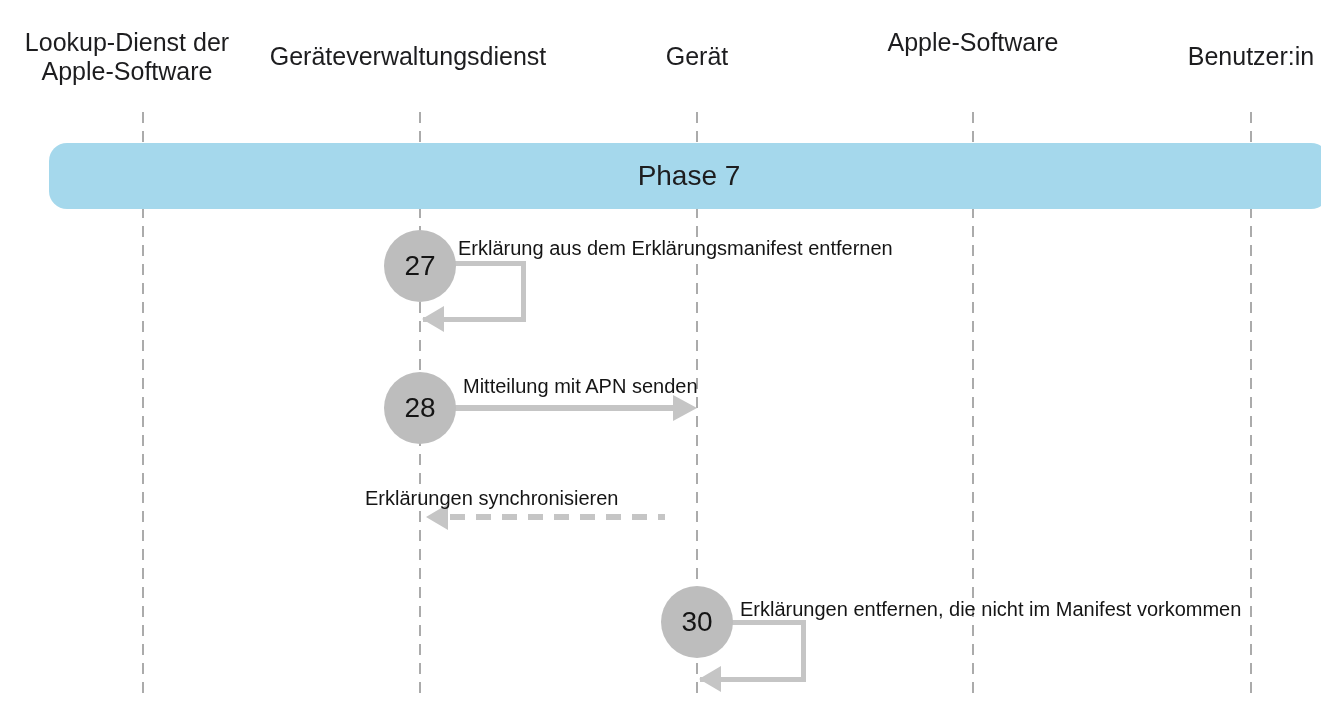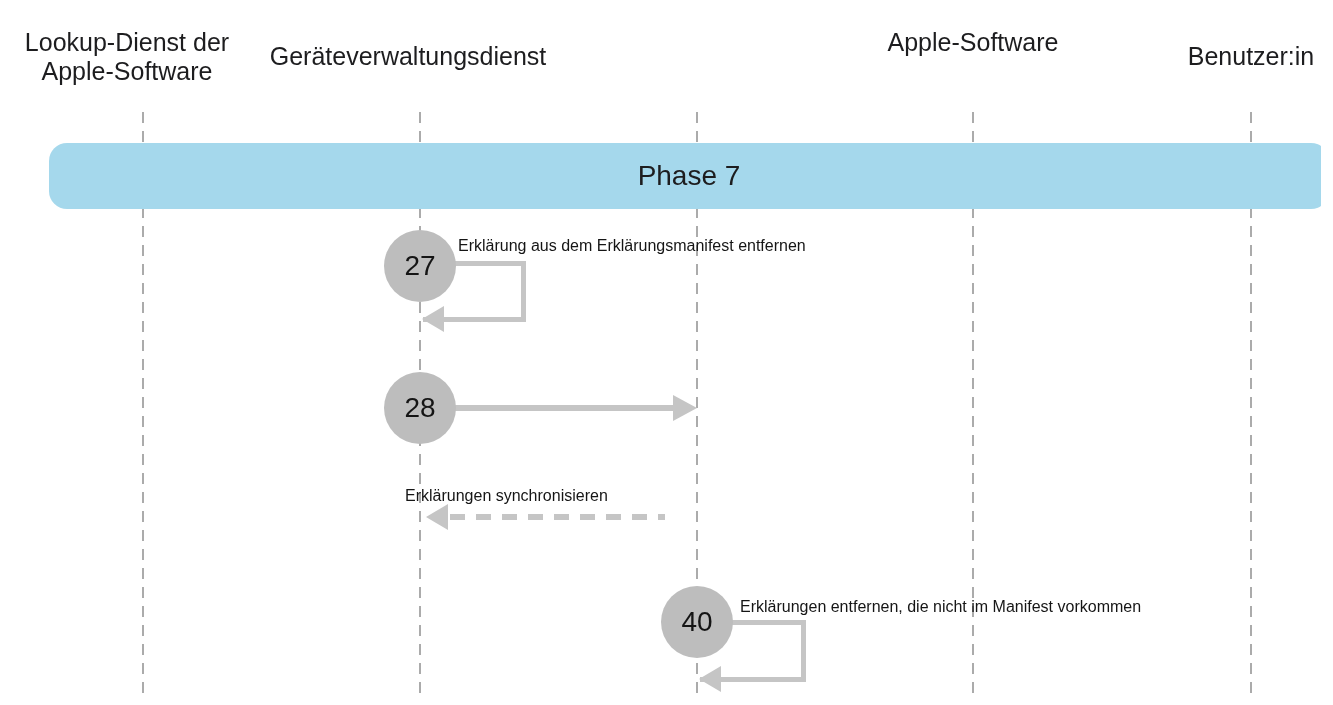--- a/index.html
+++ b/index.html
@@ -66,21 +66,21 @@
   }
   .circle{
     position:absolute;width:72px;height:72px;border-radius:50%;
     background:var(--circle,#bdbdbd);
     display:flex;align-items:center;justify-content:center;
     font-size:28px;color:#151515;
     z-index:4;
   }
   .msg{
     position:absolute;
-    font-size:16px;color:#151515;
+    font-size:20px;color:#151515;
     white-space:nowrap;
     z-index:4;
   }
 </style>
 </head>
 <body>
 
 <div class="canvas" style="--phase: #A5D8EC; --circle: #BDBDBD; --arrow: #C5C5C5; --lifeline: #ABABAB; --text: #1D1D1F;">
 
   <div class="lifeline" style="left:142px"></div>
@@ -88,20 +88,23 @@
   <div class="lifeline" style="left:696px"></div>
   <div class="lifeline" style="left:972px"></div>
   <div class="lifeline" style="left:1250px"></div>
 
   <div class="actor" style="left:-43px;top:28px">
     <span class="l">Lookup-Dienst der</span>
     <span class="l">Apple-Software</span>
   </div>
   <div class="actor" style="left:238px;top:42px">
     <span class="l">Geräteverwaltungsdienst</span>
+  </div>
+  <div class="actor" style="left:527px;top:42px">
+    <span class="l">Gerät</span>
   </div>
   <div class="actor" style="left:803px;top:28px">
     <span class="l">Apple-Software</span>
   </div>
   <div class="actor" style="left:1081px;top:42px">
     <span class="l">Benutzer:in</span>
   </div>
 
   <div class="phase">
     <span>Phase 7</span>
@@ -112,25 +115,26 @@
   <div class="circle" style="left:384px;top:230px">
     <span>27</span>
   </div>
   <div class="msg" style="left:458px;top:237px">Erklärung aus dem Erklärungsmanifest entfernen</div>
 
   <div class="shaft" style="left:430px;top:405px;width:245px"></div>
   <div class="tri tri-right" style="left:673px;top:395px"></div>
   <div class="circle" style="left:384px;top:372px">
     <span>28</span>
   </div>
+  <div class="msg" style="left:463px;top:375px">Mitteilung mit APN senden</div>
 
   <div class="shaft dashed" style="left:450px;top:514px;width:215px"></div>
   <div class="tri tri-left" style="left:426px;top:504px"></div>
-  <div class="msg" style="left:405px;top:487px">Erklärungen synchronisieren</div>
+  <div class="msg" style="left:365px;top:487px">Erklärungen synchronisieren</div>
 
   <div class="loop" style="left:700px;top:620px;width:106px;height:62px"></div>
   <div class="tri tri-left" style="left:699px;top:666px"></div>
   <div class="circle" style="left:661px;top:586px">
-    <span>40</span>
+    <span>30</span>
   </div>
   <div class="msg" style="left:740px;top:598px">Erklärungen entfernen, die nicht im Manifest vorkommen</div>
 
 </div>
 
 </body></html>

